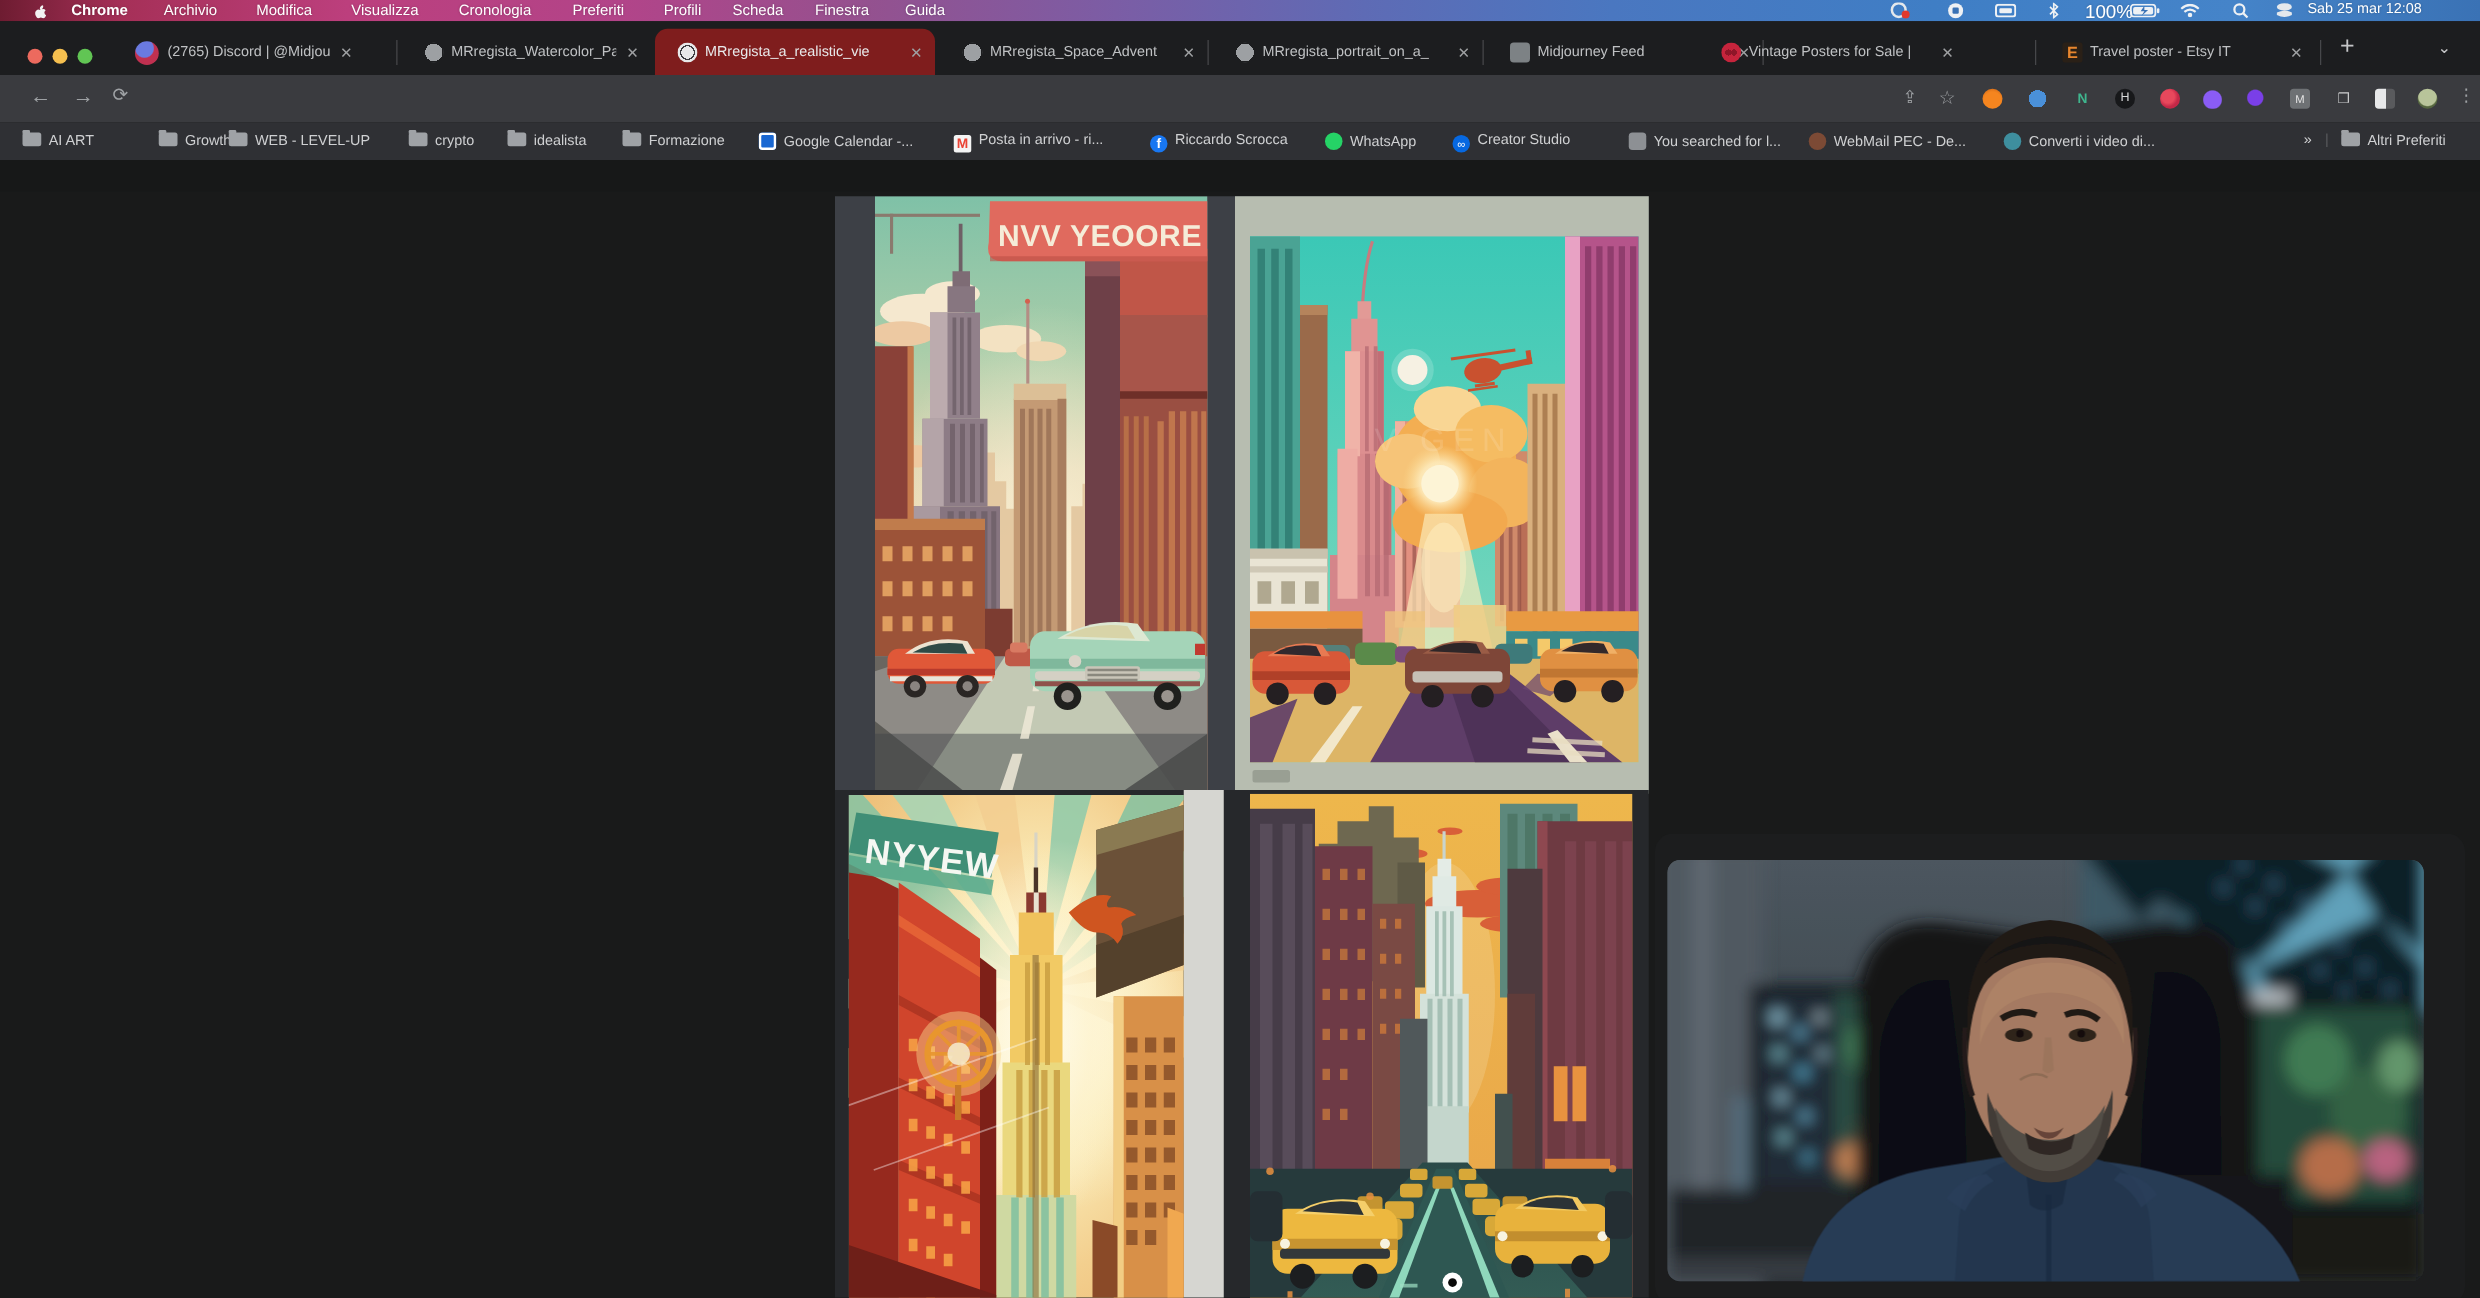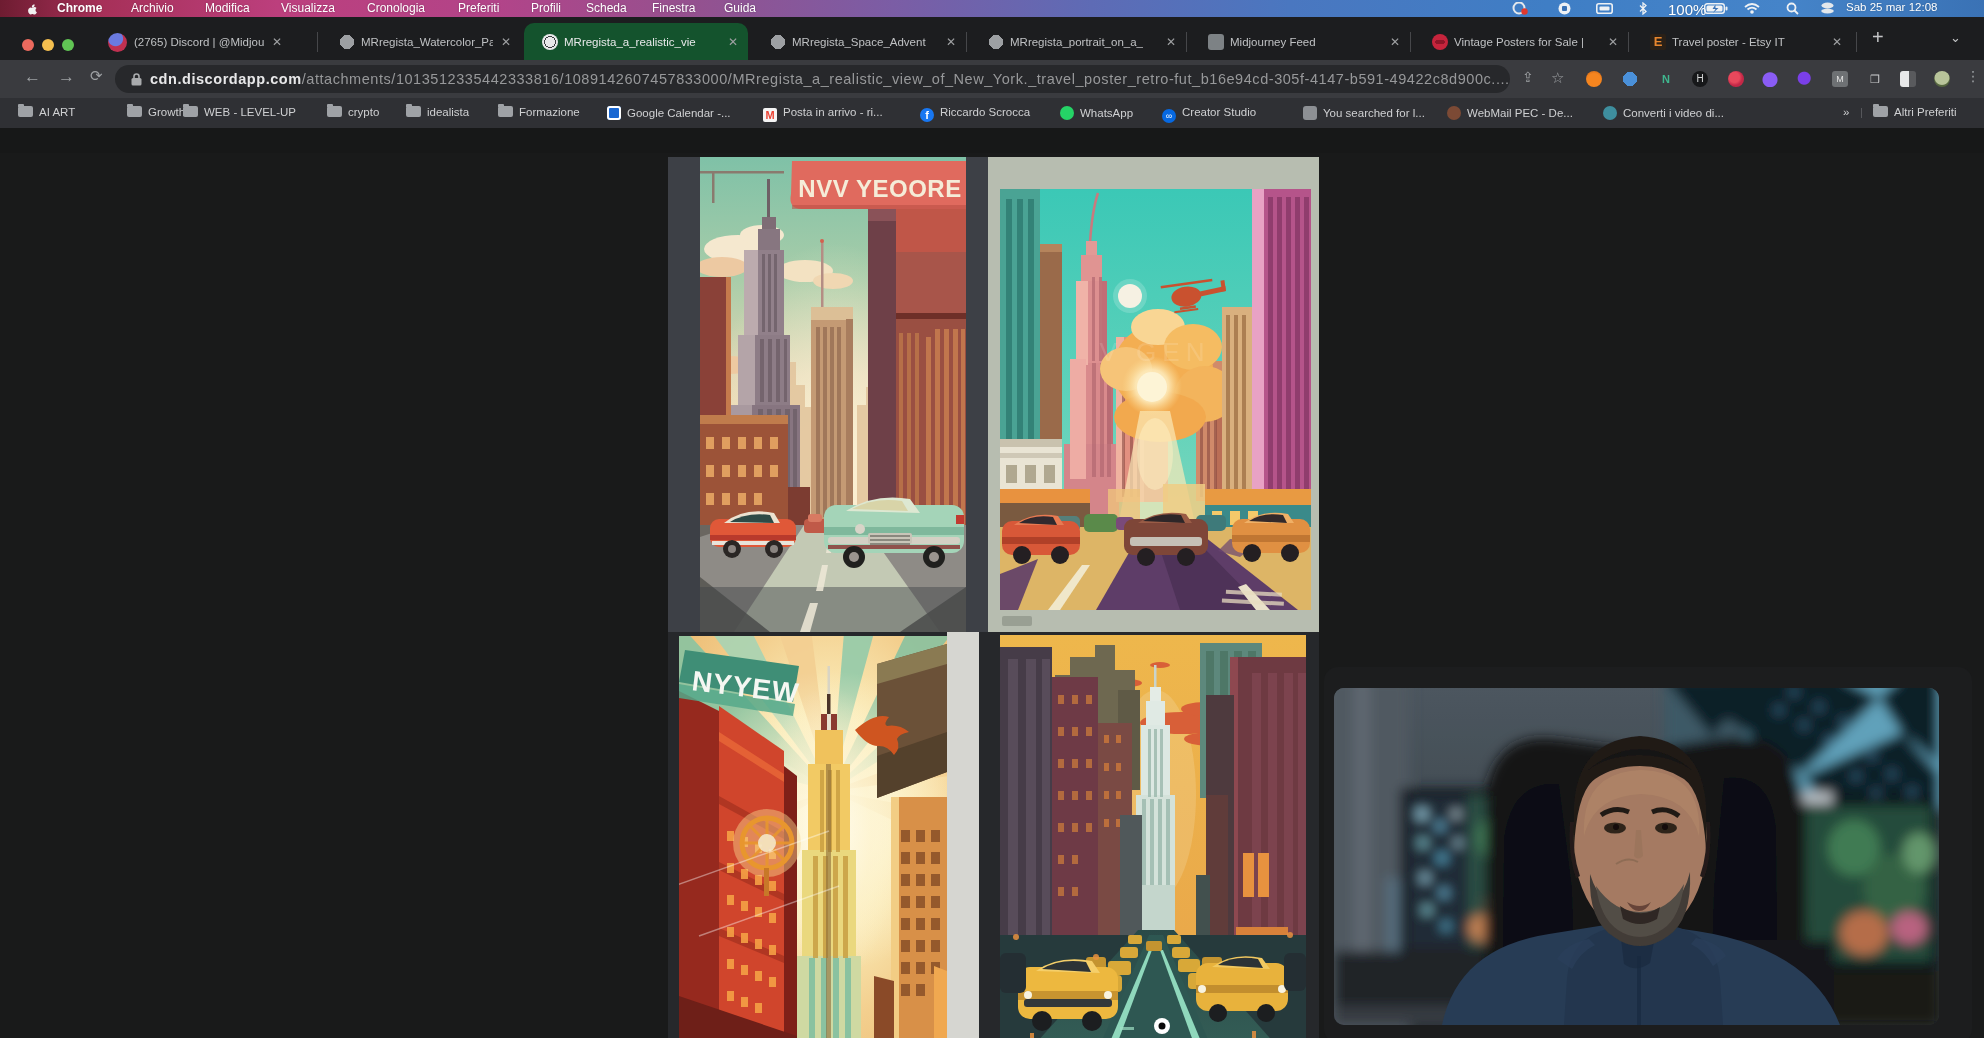--- a/index.html
+++ b/index.html
@@ -11,21 +11,21 @@
   #menubar { position:absolute; left:0; top:0; width:1984px; height:17px;
     background:linear-gradient(90deg,#6e1c31 0%,#a63058 5%,#bc3f7d 14%,#b24489 25%,#94518f 35%,#7b5da5 45%,#5e6bb5 55%,#4a77c0 65%,#3f7ec5 78%,#4584c9 90%,#3a72b5 100%);
     color:#fff; font-size:12px; }
   #menubar .mi { position:absolute; top:1px; white-space:nowrap; text-shadow:0 0 2px rgba(0,0,0,.25); }
   #menubar .b { font-weight:bold; }
 
   
   #tabbar { position:absolute; left:0; top:17px; width:1984px; height:43px; background:#1c1d1f; }
   .tl { position:absolute; top:22px; width:12px; height:12px; border-radius:50%; }
   .tab { position:absolute; top:6px; height:37px; color:#bfc1c3; font-size:11.5px; }
-  .tab.active { background:#14532d; border-radius:10px 10px 0 0; color:#e8e9ea;padding-left:13px; }
+  .tab.active { background:#7f1d1d; border-radius:10px 10px 0 0; color:#e8e9ea;padding-left:13px; }
   .tab .ttl { position:absolute; left:40px; top:13px; white-space:nowrap; overflow:hidden; }
   .tab .fav { position:absolute; left:18px; top:11px; width:16px; height:16px; border-radius:50%; }
   .tab .x { position:absolute; right:10px; top:12px; font-size:12px; color:#9fa1a3; }
   .tsep { position:absolute; top:15px; width:1px; height:20px; background:#46474a; }
   .globe { background:#8b8e91;
     background-image:radial-gradient(circle at 50% 50%, #9da0a3 0 7px, transparent 7px),
       linear-gradient(#1c1d1f 0 0); }
 
   
   #toolbar { position:absolute; left:0; top:60px; width:1984px; height:38px; background:#3a3b3f; }
@@ -133,44 +133,40 @@
       <div class="ttl" style="width:148px;">MRregista_portrait_on_a_</div>
         <div class="x">✕</div>
     </div>
     <div class="tsep" style="left:1186px;"></div>
     <div class="tab" style="left:1190px;width:220px;">
       <div class="fav" style="background:#7d8285;border-radius:3px;"></div>
       <div class="ttl" style="width:150px;">Midjourney Feed</div>
         <div class="x">✕</div>
     </div>
     <div class="tsep" style="left:1410px;"></div>
-    <div class="tab" style="left:1414px;width:214px;text-decoration:underline;">
+    <div class="tab" style="left:1359px;width:214px;text-decoration:underline;">
       <div class="fav" style="background:#c6243c;background-image:radial-gradient(circle at 36% 50%,#8e1628 0 2.5px,transparent 2.5px),radial-gradient(circle at 64% 50%,#8e1628 0 2.5px,transparent 2.5px);"></div>
       <div class="ttl" style="width:146px;">Vintage Posters for Sale |</div>
         <div class="x">✕</div>
     </div>
     <div class="tsep" style="left:1628px;"></div>
     <div class="tab" style="left:1632px;width:220px;">
       <div class="fav" style="background:#2a2017;border-radius:2px;color:#e8862e;font-weight:bold;font-size:13px;text-align:center;line-height:16px;">E</div>
       <div class="ttl" style="width:150px;">Travel poster - Etsy IT</div>
         <div class="x">✕</div>
     </div>
     <div class="tsep" style="left:1856px;"></div>
     <span style="position:absolute;left:1872px;top:9px;color:#c4c5c7;font-size:20px;font-weight:300;">+</span>
     <span style="position:absolute;left:1950px;top:13px;color:#c4c5c7;font-size:13px;">⌄</span>
   </div>
 
   <div id="toolbar">
     <span class="navic" style="left:24px;">←</span>
     <span class="navic" style="left:58px;">→</span>
     <span class="navic" style="left:90px;font-size:15px;">⟳</span>
-    <div id="omni"><svg style="margin:0 8px 0 16px;vertical-align:-2px;" width="11" height="13" viewBox="0 0 11 13">
-          <rect x="0.5" y="5" width="10" height="7.5" rx="1.5" fill="#a9abad"></rect>
-          <path d="M3 5.5 V3.5 a2.5 2.5 0 0 1 5 0 V5.5" fill="none" stroke="#a9abad" stroke-width="1.6"></path>
-        </svg><span class="dom">cdn.discordapp.com</span>/attachments/1013512335442333816/1089142607457833000/MRregista_a_realistic_view_of_New_York._travel_poster_retro-fut_b16e94cd-305f-4147-b591-49422c8d900c....</div>
     <span class="navic" style="left:1522px;top:9px;font-size:14px;">⇪</span>
     <span class="navic" style="left:1551px;top:9px;font-size:15px;">☆</span>
     <span class="ext" style="left:1586px;background:radial-gradient(circle at 50% 60%,#f5851f 0 7px,#e2761b 9px);border-radius:50%;"></span>
     <span class="ext" style="left:1622px;background:radial-gradient(circle at 50% 50%,#4a90d9 0 7px,transparent 7px);"></span>
     <span class="ext" style="left:1658px;color:#3fb68e;font-weight:bold;">N</span>
     <span class="ext" style="left:1692px;background:#17181a;border-radius:50%;color:#d8d9da;font-size:10px;">H</span>
     <span class="ext" style="left:1728px;background:radial-gradient(circle at 40% 40%,#e8485c 0 5px,#c42847 8px);border-radius:50%;"></span>
     <span class="ext" style="left:1762px;background:radial-gradient(circle at 50% 55%,#8a5cf5 0 7px,transparent 8px);"></span>
     <span class="ext" style="left:1797px;background:radial-gradient(circle at 45% 45%,#7a3fe8 0 6px,transparent 7px);"></span>
     <span class="ext" style="left:1832px;background:#6e7174;border-radius:3px;color:#e4e4e4;font-size:9px;">M</span>

